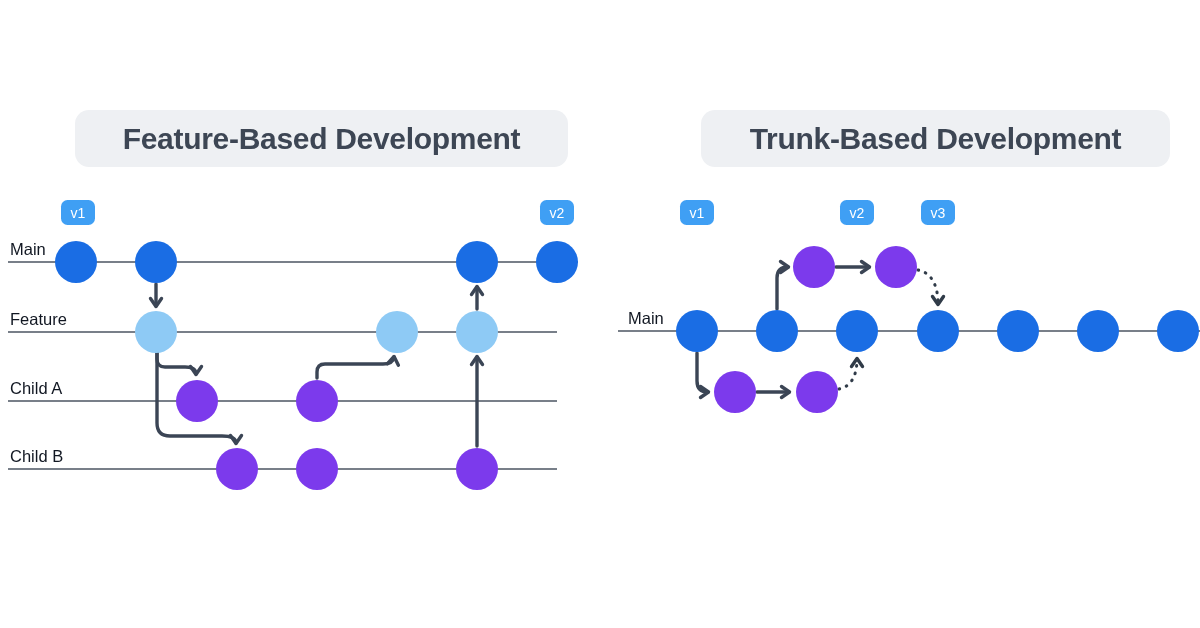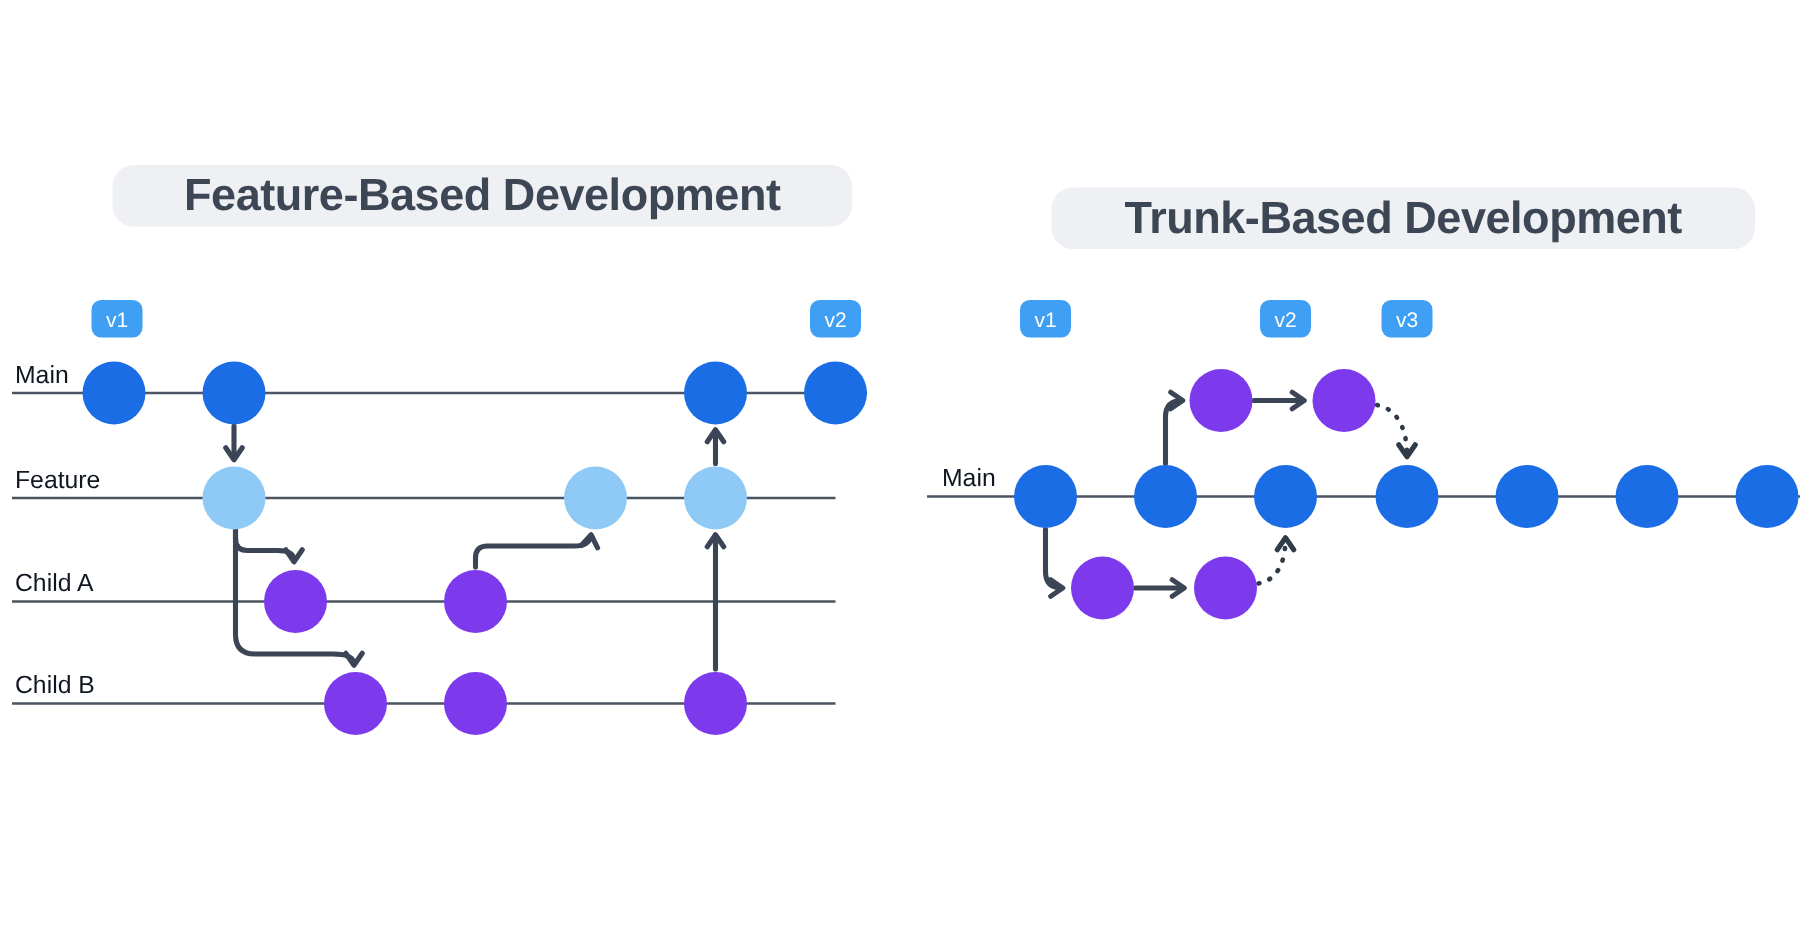--- a/index.html
+++ b/index.html
@@ -1,22 +1,22 @@
 <!DOCTYPE html>
 <html><head>
 <meta charset="utf-8">
 <style>
   html,body{margin:0;padding:0;background:#ffffff;}
   .canvas{position:relative;width:1200px;height:628px;background:#ffffff;overflow:hidden;
           font-family:"Liberation Sans",sans-serif;}
-  .title-box{position:absolute;top:110px;height:41px;background:#eef0f3;border-radius:14px;
+  .title-box{position:absolute;top:110px;height:57px;background:#eef0f3;border-radius:14px;
              display:flex;align-items:center;justify-content:center;
              font-weight:bold;font-size:30px;color:#3d4654;letter-spacing:-0.3px;}
   .title-left{left:75px;width:493px;}
-  .title-right{left:701px;width:469px;margin-top:15px;}
+  .title-right{left:701px;width:469px;}
   svg#diagram{position:absolute;left:0;top:0;}
   svg text{font-family:"Liberation Sans",sans-serif;}
 </style>
 </head>
 <body>
 
 <div class="canvas">
   <svg id="diagram" width="1200" height="628" viewBox="0 0 1200 628">
       <defs>
         <marker id="arrow-solid" viewBox="-10 -10 20 20" refX="0" refY="0" markerWidth="20" markerHeight="20" markerUnits="userSpaceOnUse" orient="auto">

